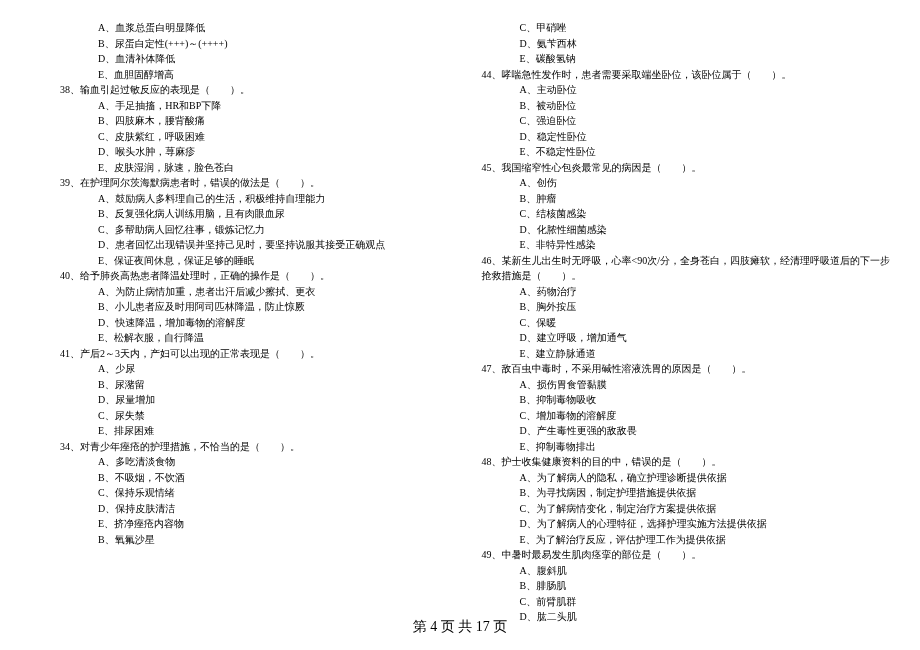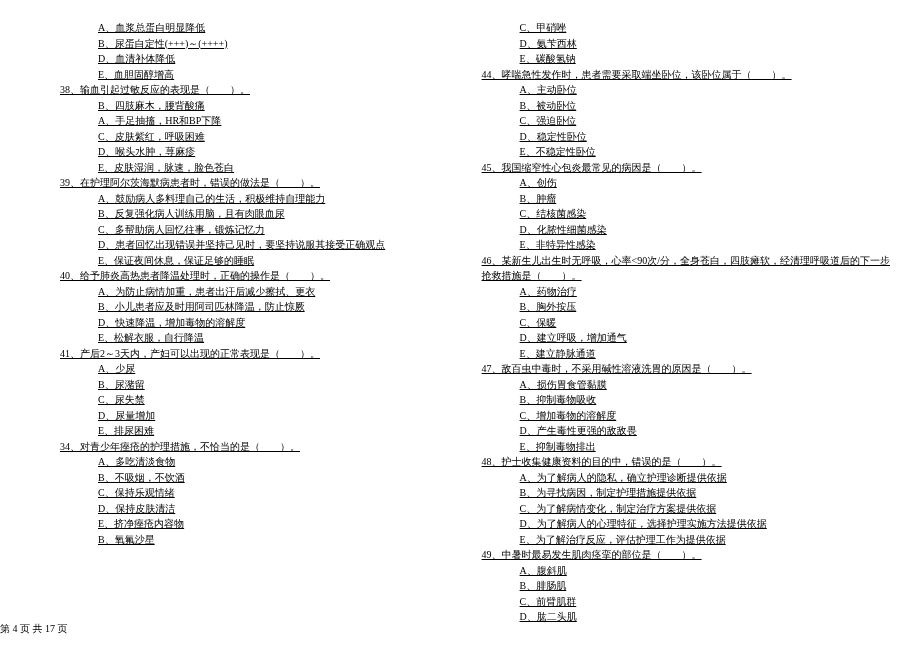--- a/index.html
+++ b/index.html
@@ -12,80 +12,80 @@
     color: #000;
     position: relative;
   }
   .page {
     display: flex;
     padding: 20px 30px 30px 30px;
   }
   .column {
     flex: 1;
     line-height: 1.55;
-    text-decoration: underline;
   }
   .column.left { padding-right: 20px; }
   .column.right { padding-left: 10px; }
   .option {
     padding-left: 68px;
     white-space: nowrap;
   }
   .question {
     padding-left: 30px;
     white-space: nowrap;
   }
   .question .continuation {
     padding-left: 0;
     display: block;
   }
   .footer {
     position: absolute;
     bottom: 14px;
     left: 0;
     right: 0;
-    font-size: 10px;
+    text-align: center;
+    font-size: 14px;
   }
 </style>
 </head>
 <body>
 
 <div class="page">
 
   <div class="column left">
     <div class="option">A、血浆总蛋白明显降低</div>
     <div class="option">B、尿蛋白定性(+++)～(++++)</div>
     <div class="option">D、血清补体降低</div>
     <div class="option">E、血胆固醇增高</div>
 
     <div class="question">38、输血引起过敏反应的表现是（　　）。</div>
+    <div class="option">A、手足抽搐，HR和BP下降</div>
     <div class="option">B、四肢麻木，腰背酸痛</div>
-    <div class="option">A、手足抽搐，HR和BP下降</div>
     <div class="option">C、皮肤紫红，呼吸困难</div>
     <div class="option">D、喉头水肿，荨麻疹</div>
     <div class="option">E、皮肤湿润，脉速，脸色苍白</div>
 
     <div class="question">39、在护理阿尔茨海默病患者时，错误的做法是（　　）。</div>
     <div class="option">A、鼓励病人多料理自己的生活，积极维持自理能力</div>
     <div class="option">B、反复强化病人训练用脑，且有肉眼血尿</div>
     <div class="option">C、多帮助病人回忆往事，锻炼记忆力</div>
     <div class="option">D、患者回忆出现错误并坚持己见时，要坚持说服其接受正确观点</div>
     <div class="option">E、保证夜间休息，保证足够的睡眠</div>
 
     <div class="question">40、给予肺炎高热患者降温处理时，正确的操作是（　　）。</div>
     <div class="option">A、为防止病情加重，患者出汗后减少擦拭、更衣</div>
     <div class="option">B、小儿患者应及时用阿司匹林降温，防止惊厥</div>
     <div class="option">D、快速降温，增加毒物的溶解度</div>
     <div class="option">E、松解衣服，自行降温</div>
 
     <div class="question">41、产后2～3天内，产妇可以出现的正常表现是（　　）。</div>
     <div class="option">A、少尿</div>
     <div class="option">B、尿潴留</div>
+    <div class="option">D、尿量增加</div>
     <div class="option">C、尿失禁</div>
-    <div class="option">D、尿量增加</div>
     <div class="option">E、排尿困难</div>
 
     <div class="question">34、对青少年痤疮的护理措施，不恰当的是（　　）。</div>
     <div class="option">A、多吃清淡食物</div>
     <div class="option">B、不吸烟，不饮酒</div>
     <div class="option">C、保持乐观情绪</div>
     <div class="option">D、保持皮肤清洁</div>
     <div class="option">E、挤净痤疮内容物</div>
 
     <div class="option">B、氧氟沙星</div>

